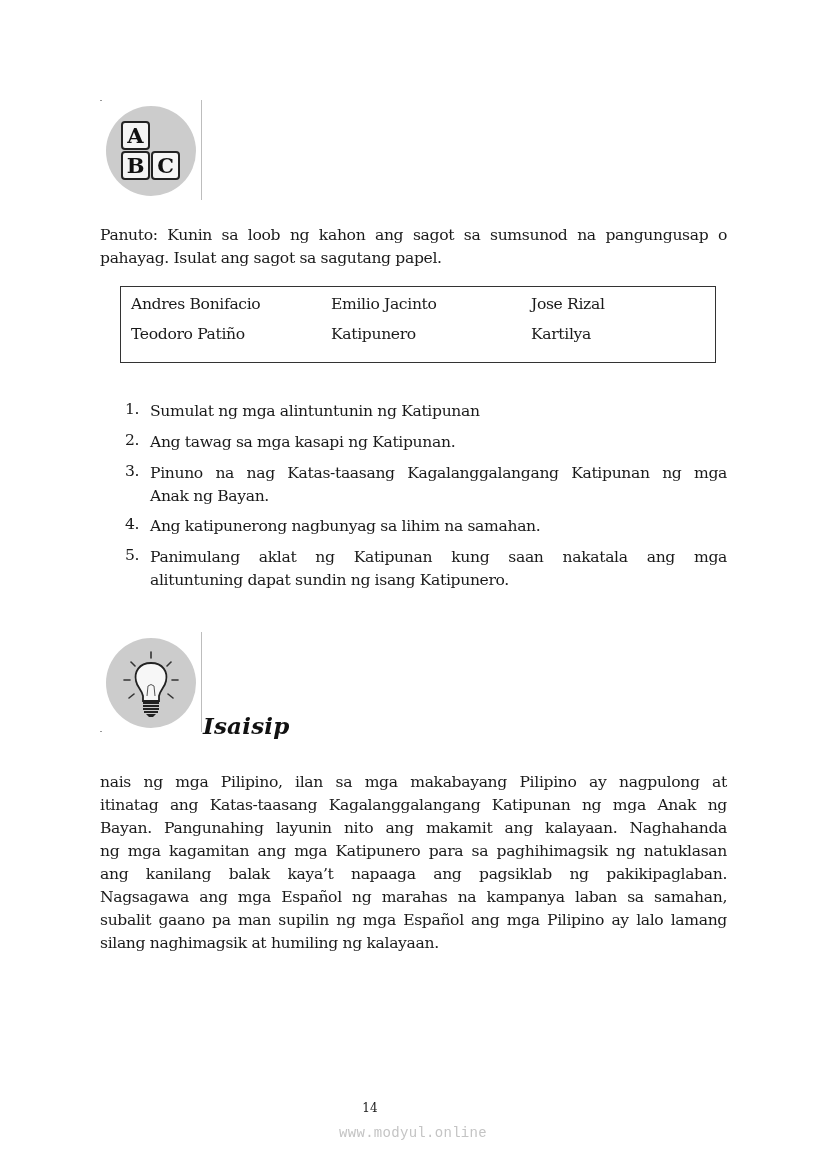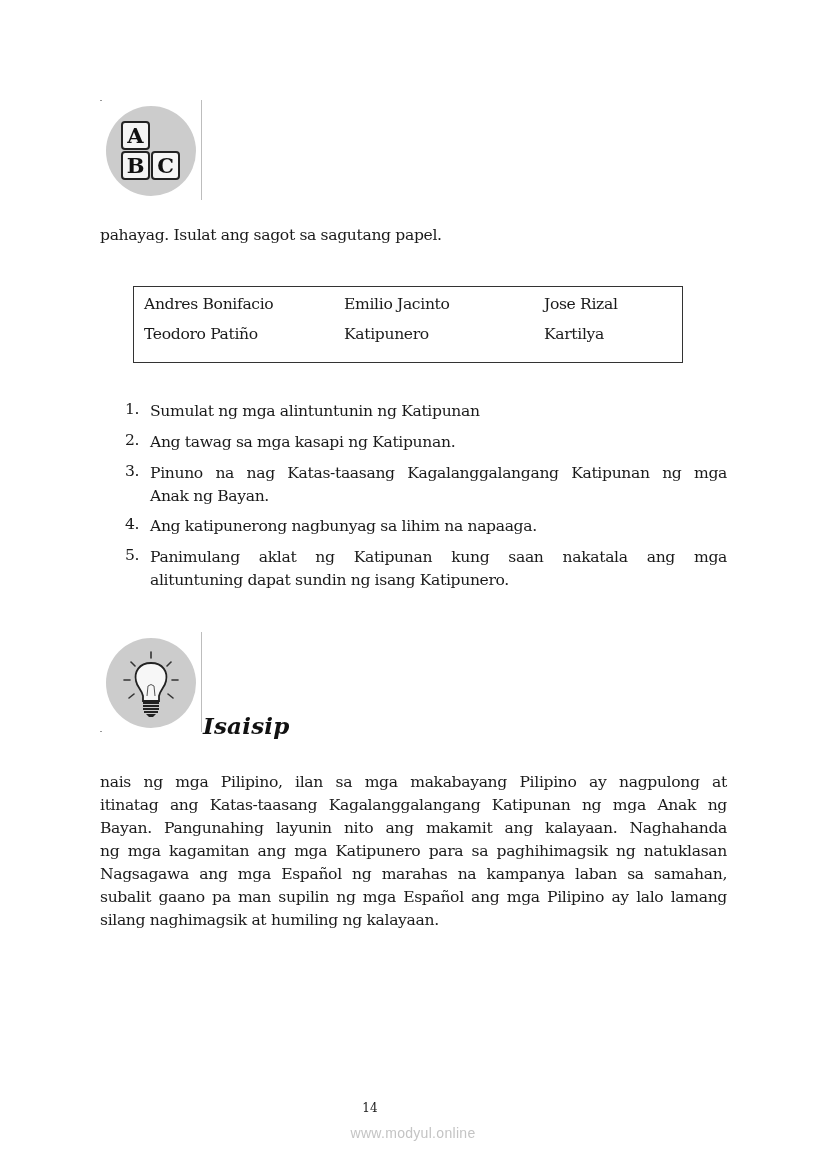--- a/index.html
+++ b/index.html
@@ -8,30 +8,30 @@
   .section-head { position:absolute; left:100px; width:400px; height:100px; }
   .circle { position:absolute; left:6px; top:6px; width:90px; height:90px; border-radius:50%; background:#cccccc; }
   .vline { position:absolute; left:101px; top:0; width:1px; height:100px; background:#bdbdbd; }
   .head-title { position:absolute; left:103px; font-family:"DejaVu Serif",serif; font-weight:bold; font-style:italic;
                 font-size:23px; color:#111; letter-spacing:0.2px; }
   .dot { position:absolute; width:2px; height:1px; background:#999; }
   .para { position:absolute; left:100px; width:627px; font-size:15.6px; line-height:23px; text-align:justify;
           font-family:"DejaVu Serif",serif; letter-spacing:-0.35px; }
   .para span.line { display:block; text-align:justify; text-align-last:justify; }
   .para span.line.last { text-align-last:left; }
-  .box { position:absolute; left:133px; top:286px; width:548px; height:75px; border:1.5px solid #333; }
+  .box { position:absolute; left:120px; top:286px; width:548px; height:75px; border:1.5px solid #333;padding-left:46px; }
   .cell { position:absolute; font-size:15.6px; letter-spacing:-0.35px; }
   .list { position:absolute; left:125px; width:602px; font-size:15.6px; letter-spacing:-0.35px; }
   .item { position:absolute; left:0; width:602px; }
   .item .num { position:absolute; left:0; }
   .item .txt { position:absolute; left:25px; width:577px; line-height:23px; }
   .item .txt span { display:block; text-align:justify; text-align-last:justify; }
   .item .txt span.last { text-align-last:left; }
   .pagenum { position:absolute; left:0; width:740px; top:1101px; text-align:center; font-size:12px; }
-  .site { position:absolute; left:0; width:826px; top:1125px; text-align:center; font-family:Liberation Sans, sans-serif;
+  .site { position:absolute; left:0; width:826px; top:1125px; text-align:center; font-family:Liberation Mono, monospace;
           font-size:14px; color:#c4c4c4; letter-spacing:0.3px; }
 </style>
 </head>
 <body>
 
 <div class="section-head" style="top:100px;">
   <div class="dot" style="left:0;top:0;"></div>
   <div class="circle">
     <svg width="90" height="90" viewBox="0 0 90 90">
       <g fill="#f4f4f4" stroke="#222" stroke-width="2">
@@ -43,20 +43,21 @@
         <text x="29.5" y="37">A</text>
         <text x="29.5" y="67">B</text>
         <text x="59.5" y="67">C</text>
       </g>
     </svg>
   </div>
   <div class="vline"></div>
 </div>
 
 <div class="para" style="top:224px;">
+  <span class="line">Panuto: Kunin sa loob ng kahon ang sagot sa sumsunod na pangungusap o</span>
   <span class="line last">pahayag. Isulat ang sagot sa sagutang papel.</span>
 </div>
 
 <div class="box">
   <div class="cell" style="left:10px;top:8px;">Andres Bonifacio</div>
   <div class="cell" style="left:210px;top:8px;">Emilio Jacinto</div>
   <div class="cell" style="left:410px;top:8px;">Jose Rizal</div>
   <div class="cell" style="left:10px;top:38px;">Teodoro Patiño</div>
   <div class="cell" style="left:210px;top:38px;">Katipunero</div>
   <div class="cell" style="left:410px;top:38px;">Kartilya</div>
@@ -78,21 +79,21 @@
   <div class="item" style="top:62px;">
     <span class="num">3.</span>
     <div class="txt">
       <span>Pinuno na nag Katas-taasang Kagalanggalangang Katipunan ng mga</span>
       <span class="last">Anak ng Bayan.</span>
     </div>
   </div>
   <div class="item" style="top:115px;">
     <span class="num">4.</span>
     <div class="txt">
-        <span class="last">Ang katipunerong nagbunyag sa lihim na napaaga.</span>
+        <span class="last">Ang katipunerong nagbunyag sa lihim na samahan.</span>
       </div>
   </div>
   <div class="item" style="top:146px;">
     <span class="num">5.</span>
     <div class="txt">
       <span>Panimulang aklat ng Katipunan kung saan nakatala ang mga</span>
       <span class="last">alituntuning dapat sundin ng isang Katipunero.</span>
     </div>
   </div>
 </div>
@@ -123,19 +124,20 @@
   <div class="vline"></div>
   <div class="dot" style="left:0;top:99px;"></div>
   <div class="head-title" style="top:38px;margin-top:42px;">Isaisip</div>
 </div>
 
 <div class="para" style="top:771px;">
   <span class="line">nais ng mga Pilipino, ilan sa mga makabayang Pilipino ay nagpulong at</span>
   <span class="line">itinatag ang Katas-taasang Kagalanggalangang Katipunan ng mga Anak ng</span>
   <span class="line">Bayan. Pangunahing layunin nito ang makamit ang kalayaan. Naghahanda</span>
   <span class="line">ng mga kagamitan ang mga Katipunero para sa paghihimagsik ng natuklasan</span>
+  <span class="line">ang kanilang balak kaya’t napaaga ang pagsiklab ng pakikipaglaban.</span>
   <span class="line">Nagsagawa ang mga Español ng marahas na kampanya laban sa samahan,</span>
   <span class="line">subalit gaano pa man supilin ng mga Español ang mga Pilipino ay lalo lamang</span>
   <span class="line last">silang naghimagsik at humiling ng kalayaan.</span>
 </div>
 
 <div class="pagenum">14</div>
 <div class="site">www.modyul.online</div>
 
 </body></html>

